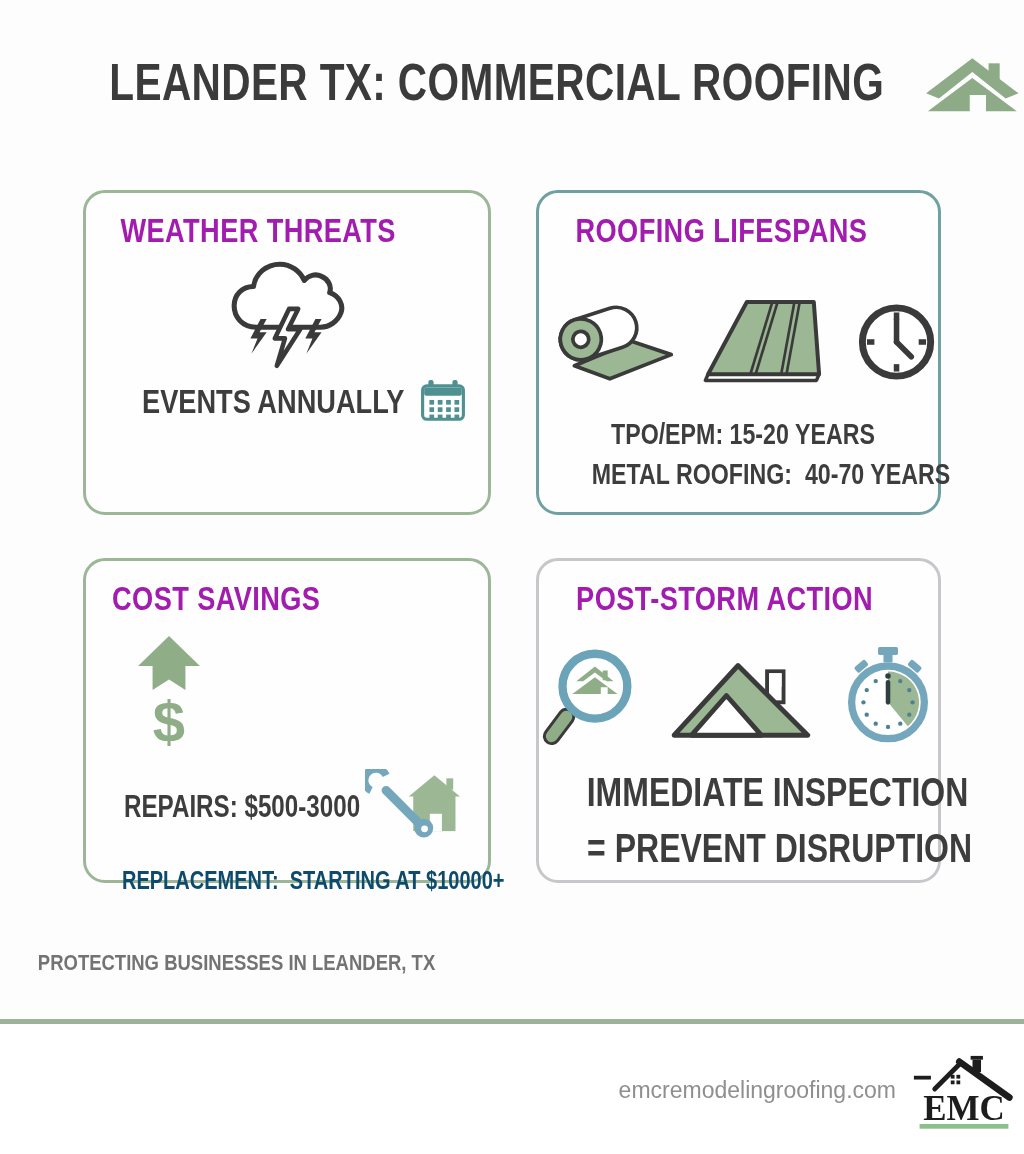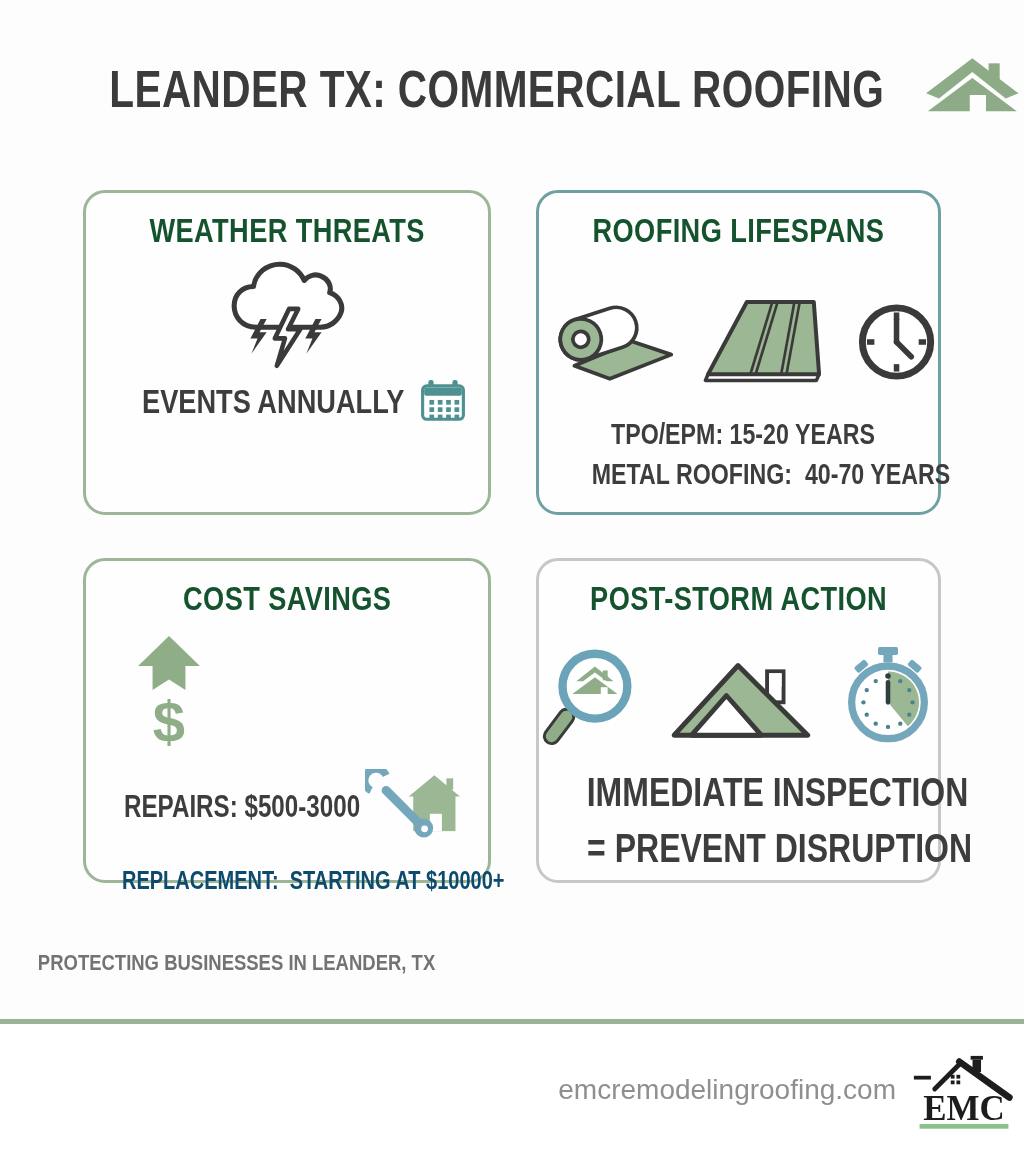--- a/index.html
+++ b/index.html
@@ -10,43 +10,43 @@
     color:#3a3a3a;
     position:relative;
     overflow:hidden;
   }
   .cond { display:inline-block; transform:scaleX(0.8); transform-origin:center center; white-space:pre; }
   .cond-l { display:inline-block; transform:scaleX(0.8); transform-origin:left center; white-space:pre; }
 
   
   .header {
     position:absolute; top:52px; left:0; right:0;
-    display:flex; align-items:center; justify-content:center;
+    display:flex; align-items:flex-start; justify-content:center;
   }
   .main-title {
     font-size:52px; font-weight:700; color:#3b3b3b;
     transform:scaleX(0.78); transform-origin:center center;
     display:inline-block; white-space:pre; letter-spacing:0.5px;
   }
   .header svg { margin-left:-72px; }
 
   
   .grid {
     position:absolute; top:190px; left:83px; width:858px;
     display:grid; grid-template-columns:408px 405px; column-gap:45px; row-gap:43px;
   }
   .card {
     height:325px; background:#fefefe; border-radius:22px;
     border:3px solid #9db698; position:relative;
   }
   .card.teal-border { border-color:#6fa0a2; }
   .card.gray-border { border-color:#c7c7cb; }
   .card h2 {
-    margin-top:18px; text-align:center;
-    font-size:34px; font-weight:700; color:#14532d; letter-spacing:0.5px;
+    margin-top:18px; text-align:left;
+    font-size:34px; font-weight:700; color:#a21caf; letter-spacing:0.5px;
   }
 
   
   .storm-wrap { text-align:center; margin-top:8px; }
   .weather-stats { margin:2px 0 0 56px; }
   .weather-line1 { font-size:45px; font-weight:700; color:#383838; line-height:1.02; }
   .weather-line2-row { display:flex; align-items:center; margin-top:4px; }
   .weather-line2 { font-size:34px; font-weight:700; color:#3d3d3d; }
   .weather-line2-row svg { margin-left:-50px; }
 
@@ -76,21 +76,21 @@
     position:absolute; top:950px; left:0; right:0; text-align:left;
     font-size:22px; font-weight:700; color:#737373;
   }
   .divider { position:absolute; top:1019px; left:0; width:1024px; height:5px; background:#9cb299; }
   .footer {
     position:absolute; top:1024px; left:0; right:0; height:130px; background:#ffffff;
     display:flex; justify-content:flex-end; align-items:center; padding-right:8px; gap:16px;
   }
   .footer-text { text-align:right; }
   .footer-company { font-size:25px; font-weight:700; color:#3d3d3d; }
-  .footer-site { font-size:28px; color:#8f8f8f; margin-top:2px; }
+  .footer-site { font-size:23px; color:#8f8f8f; margin-top:2px; }
 </style>
 </head>
 <body>
 
 <div class="header">
   <span class="main-title">LEANDER TX: COMMERCIAL ROOFING</span>
   <svg width="104" height="74" viewBox="0 0 120 80" aria-hidden="true">
     <rect x="79" y="10" width="13" height="24" fill="#8dab86"></rect>
     <polygon points="60,4 114,45 99,51 60,20 21,51 6,45" fill="#8dab86"></polygon>
     <polygon points="60,27 112,66 76,66 76,47 57,47 57,66 8,66" fill="#8dab86"></polygon>

